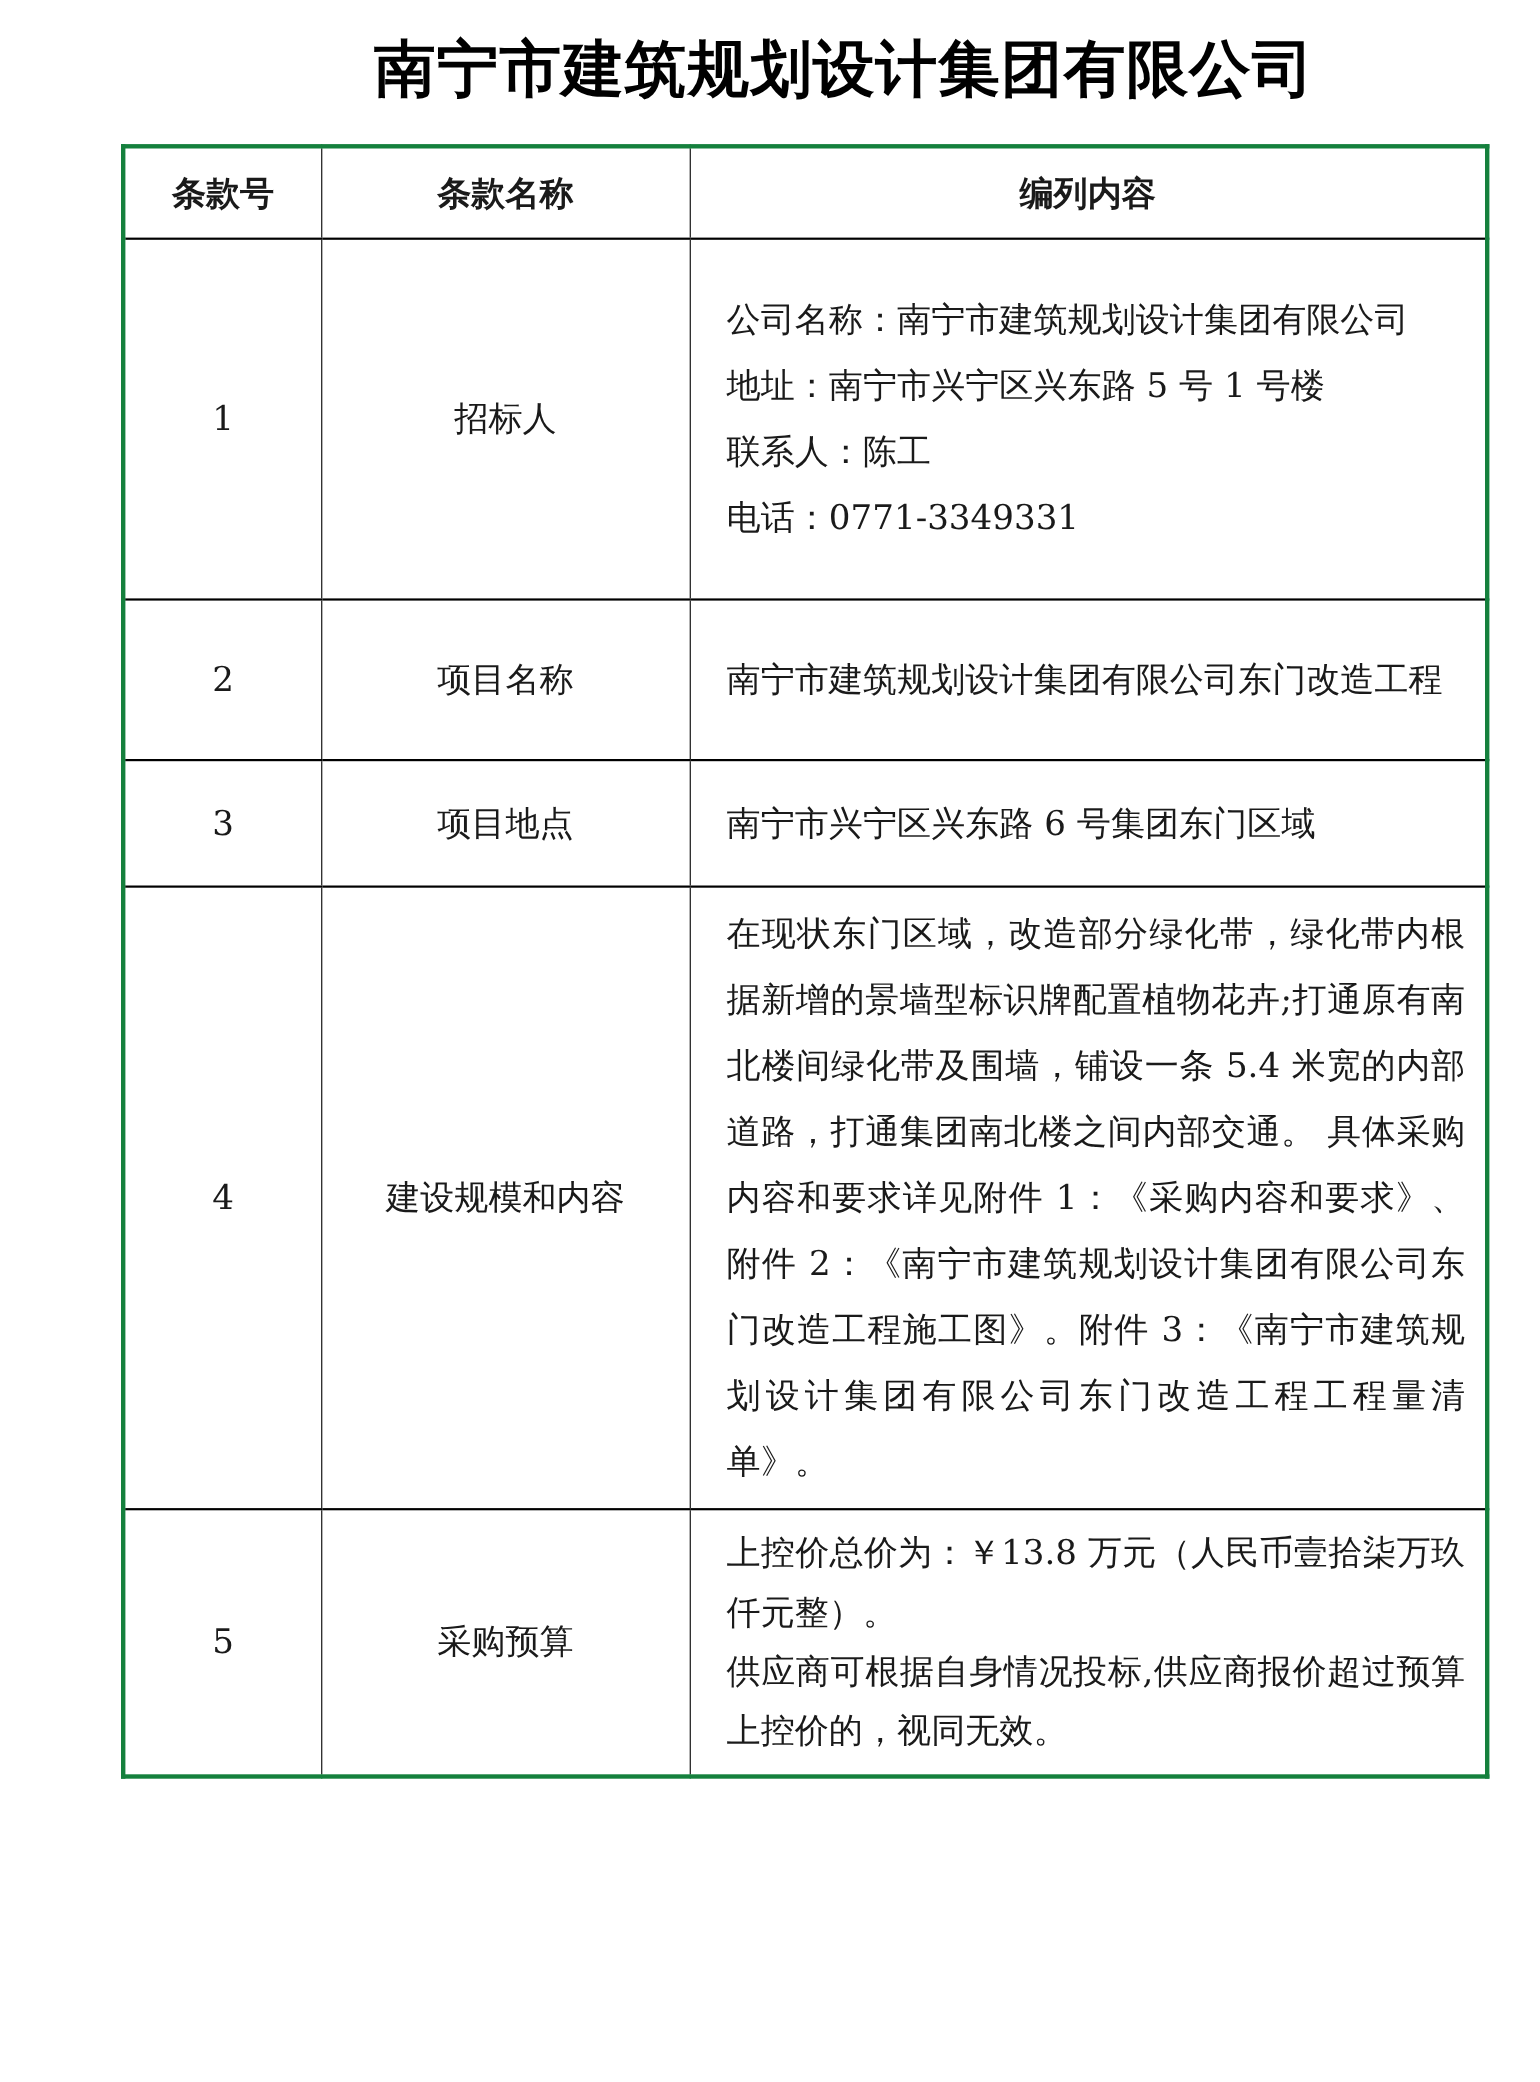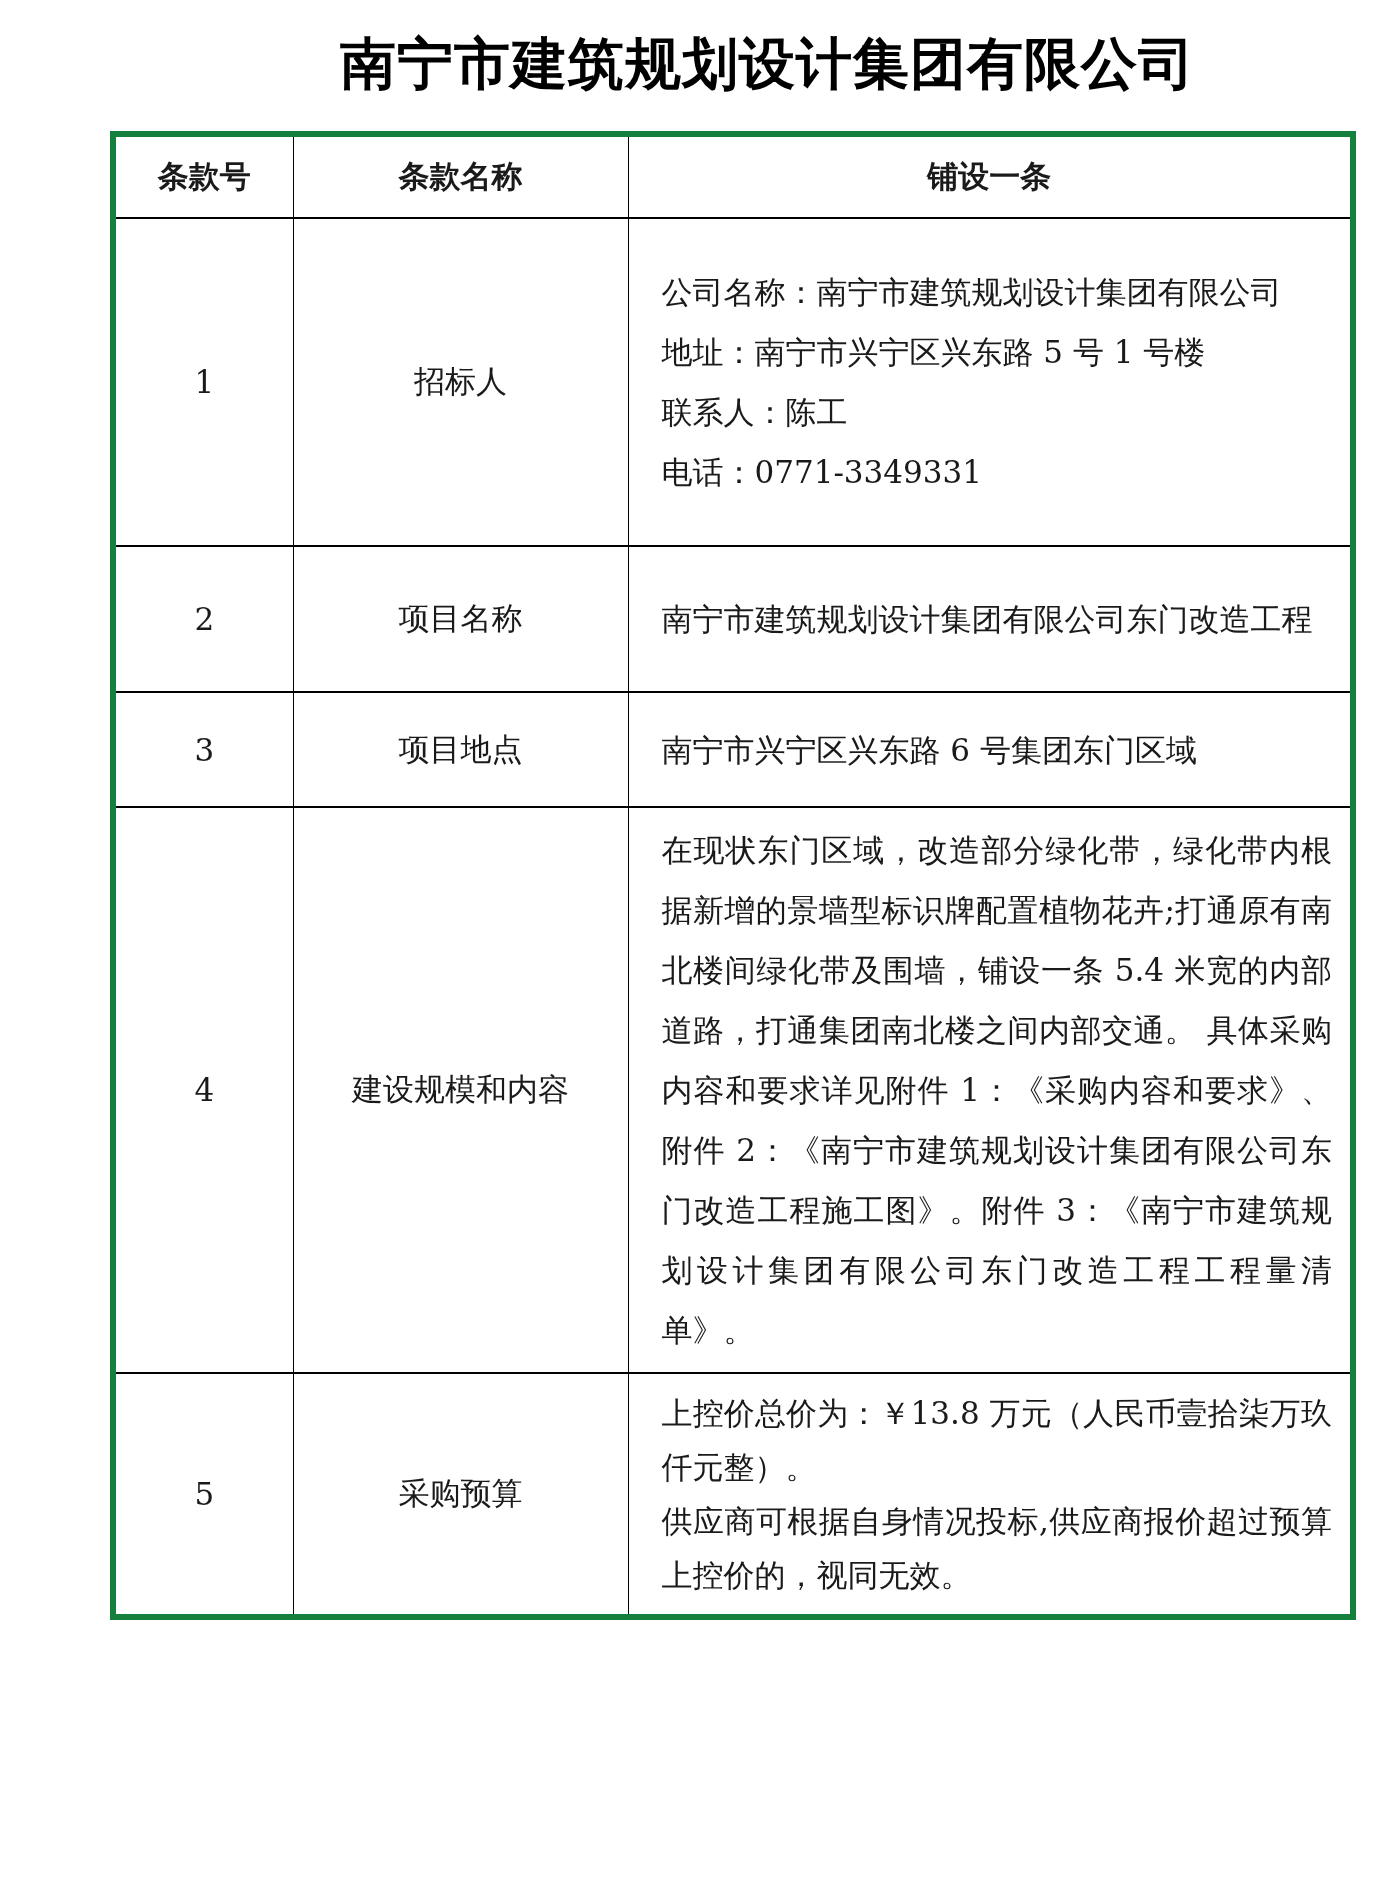--- a/index.html
+++ b/index.html
@@ -31,21 +31,21 @@
     line-height: 76px;
     text-indent: 2em;
     text-align: justify;
     color: #1a1a1a;
   }
   table.terms {
     border-collapse: collapse;
     table-layout: fixed;
     width: 1240px;
     margin: 30px 0 0 35px;
-    border: 6px solid #15803d;
+    border: 4px solid #15803d;
   }
   table.terms th,
   table.terms td {
     border-left: 1px solid #000000;
     border-right: 1px solid #000000;
     border-top: 2px solid #000000;
     border-bottom: 2px solid #000000;
     font-size: 31px;
     color: #1a1a1a;
     vertical-align: middle;
@@ -88,21 +88,21 @@
   <table class="terms">
     <colgroup>
       <col style="width:180px">
       <col style="width:335px">
       <col style="width:725px">
     </colgroup>
     <thead>
       <tr style="height:84px;">
         <th>条款号</th>
         <th>条款名称</th>
-        <th>铺设一条</th>
+        <th>编列内容</th>
       </tr>
     </thead>
     <tbody>
       <tr class="row-1" style="height:328px;">
         <td class="cell-no">1</td>
         <td class="cell-name">招标人</td>
         <td class="cell-content">
           <div class="para">公司名称：南宁市建筑规划设计集团有限公司</div>
           <div class="para">地址：南宁市兴宁区兴东路 5 号 1 号楼</div>
           <div class="para">联系人：陈工</div>

